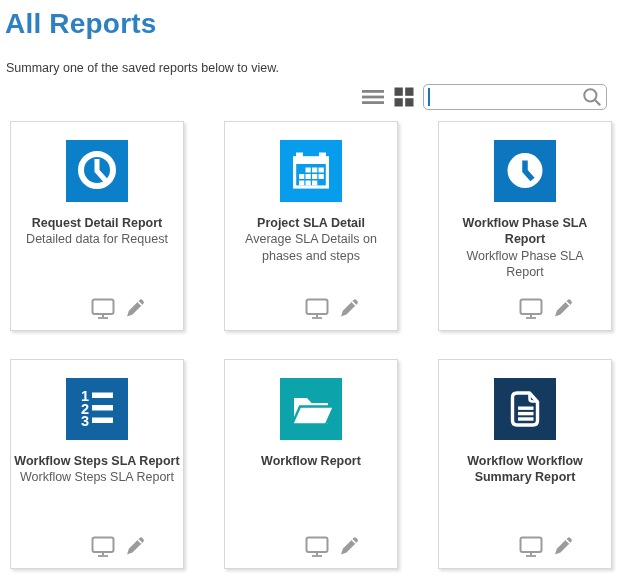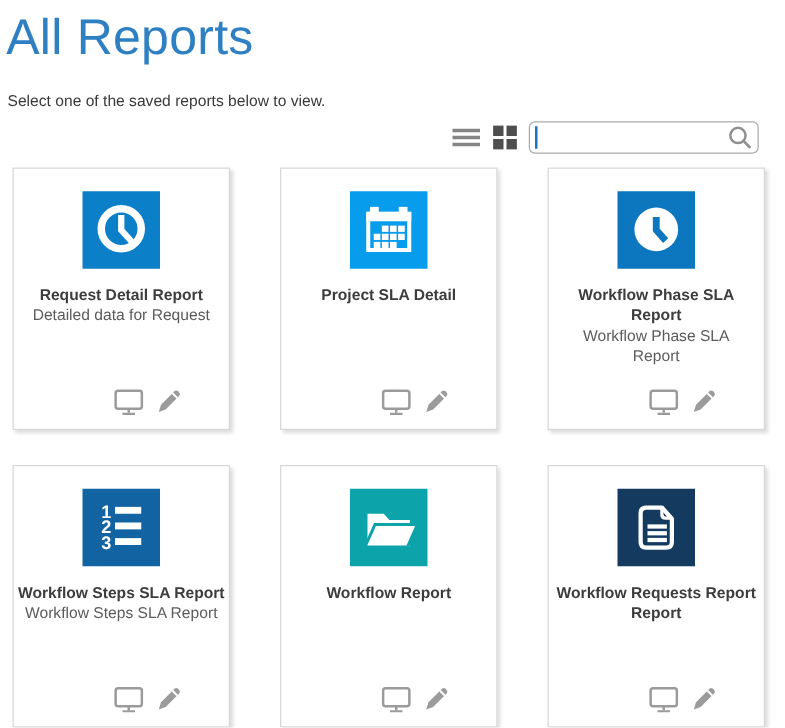--- a/index.html
+++ b/index.html
@@ -5,22 +5,22 @@
   * { box-sizing: border-box; }
   html, body { margin: 0; padding: 0; }
   body {
     width: 628px; height: 582px;
     background: #ffffff;
     font-family: "Liberation Sans", sans-serif;
     overflow: hidden;
   }
   .page-title {
     margin: 8px 0 0 5px;
-    font-size: 40px;
-    font-weight: 400;
+    font-size: 28px;
+    font-weight: 700;
     letter-spacing: 0.2px;
     color: #2e80c3;
   }
   .page-subtitle {
     margin: 21px 0 0 6px;
     font-size: 12.5px;
     color: #3a3a3a;
   }
   .toolbar {
     height: 27px;
@@ -102,21 +102,21 @@
     justify-content: center;
     gap: 9px;
     padding-left: 42px;
   }
   .card-actions .icon-btn { color: #9b9b9b; }
 </style>
 </head>
 <body>
 
 <h1 class="page-title" style="color: rgb(46, 128, 195);">All Reports</h1>
-<div class="page-subtitle">Select one of the saved reports below to view.</div>
+<div class="page-subtitle">Summary one of the saved reports below to view.</div>
 
 <div class="toolbar">
   <button class="icon-btn">
     <svg width="24" height="18" viewBox="0 0 24 18">
       <rect x="1" y="2" width="22" height="2.8" fill="#858585"></rect>
       <rect x="1" y="7.6" width="22" height="2.8" fill="#858585"></rect>
       <rect x="1" y="13.2" width="22" height="2.8" fill="#858585"></rect>
     </svg>
   </button>
   <button class="icon-btn">
@@ -185,20 +185,21 @@
             <rect x="32" y="34" width="5.3" height="5"></rect>
             <rect x="38.5" y="34" width="5.3" height="5"></rect>
           <rect x="19" y="40.5" width="5.3" height="5"></rect>
             <rect x="25.5" y="40.5" width="5.3" height="5"></rect>
             <rect x="32" y="40.5" width="5.3" height="5"></rect>
         </g>
       </svg>
 
     </div>
     <div class="card-title">Project SLA Detail</div>
+    <div class="card-desc">Average SLA Details on phases and steps</div>
     <div class="card-actions">
       <button class="icon-btn">
         <svg width="24" height="22" viewBox="0 0 24 22">
           <rect x="1.5" y="2.5" width="21" height="14.5" rx="2" fill="none" stroke="currentColor" stroke-width="2"></rect>
           <path d="M12 17 v3.2" stroke="currentColor" stroke-width="2" fill="none"></path>
           <path d="M7 21 h10" stroke="currentColor" stroke-width="1.8" fill="none"></path>
         </svg>
       </button>
       <button class="icon-btn">
         <svg width="22" height="22" viewBox="0 0 22 22">
@@ -307,21 +308,21 @@
       <svg viewBox="0 0 62 62">
         <path d="M35.5 15 H23 q-4.5 0 -4.5 4.5 V42.5 q0 4.5 4.5 4.5 h16 q4.5 0 4.5 -4.5 V24 Z" fill="none" stroke="#fff" stroke-width="3.4" stroke-linejoin="round"></path>
         <path d="M35.5 15.5 V20.5 q0 3 3 3 h4.7" fill="none" stroke="#fff" stroke-width="2.6"></path>
         <g fill="#fff">
           <rect x="24" y="28.5" width="15.5" height="3.4"></rect>
           <rect x="24" y="33.9" width="15.5" height="3.4"></rect>
           <rect x="24" y="39.3" width="15.5" height="3.4"></rect>
         </g>
       </svg>
     </div>
-    <div class="card-title">Workflow Requests Report Report</div>
+    <div class="card-title">Workflow Workflow Summary Report</div>
     <div class="card-desc"></div>
     <div class="card-actions">
       <button class="icon-btn">
         <svg width="24" height="22" viewBox="0 0 24 22">
           <rect x="1.5" y="2.5" width="21" height="14.5" rx="2" fill="none" stroke="currentColor" stroke-width="2"></rect>
           <path d="M12 17 v3.2" stroke="currentColor" stroke-width="2" fill="none"></path>
           <path d="M7 21 h10" stroke="currentColor" stroke-width="1.8" fill="none"></path>
         </svg>
       </button>
       <button class="icon-btn">

